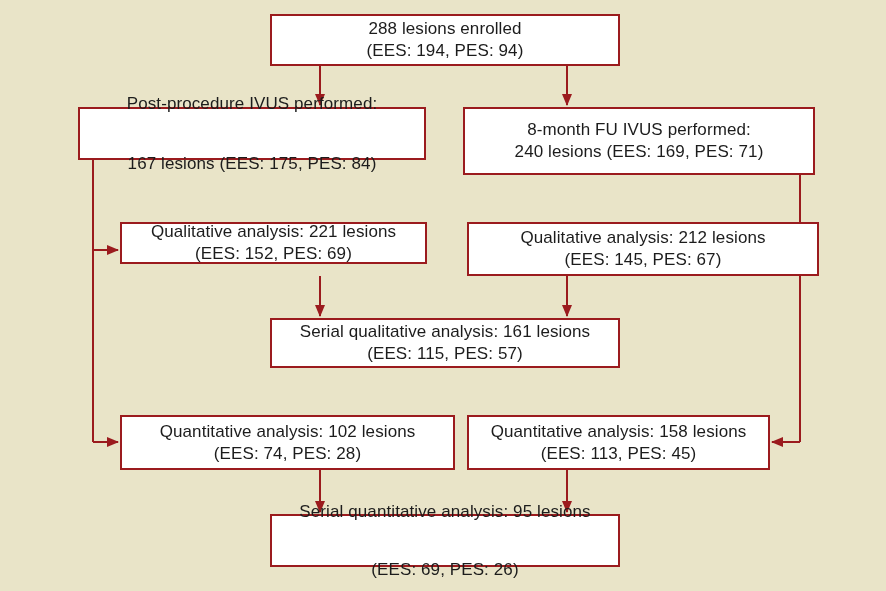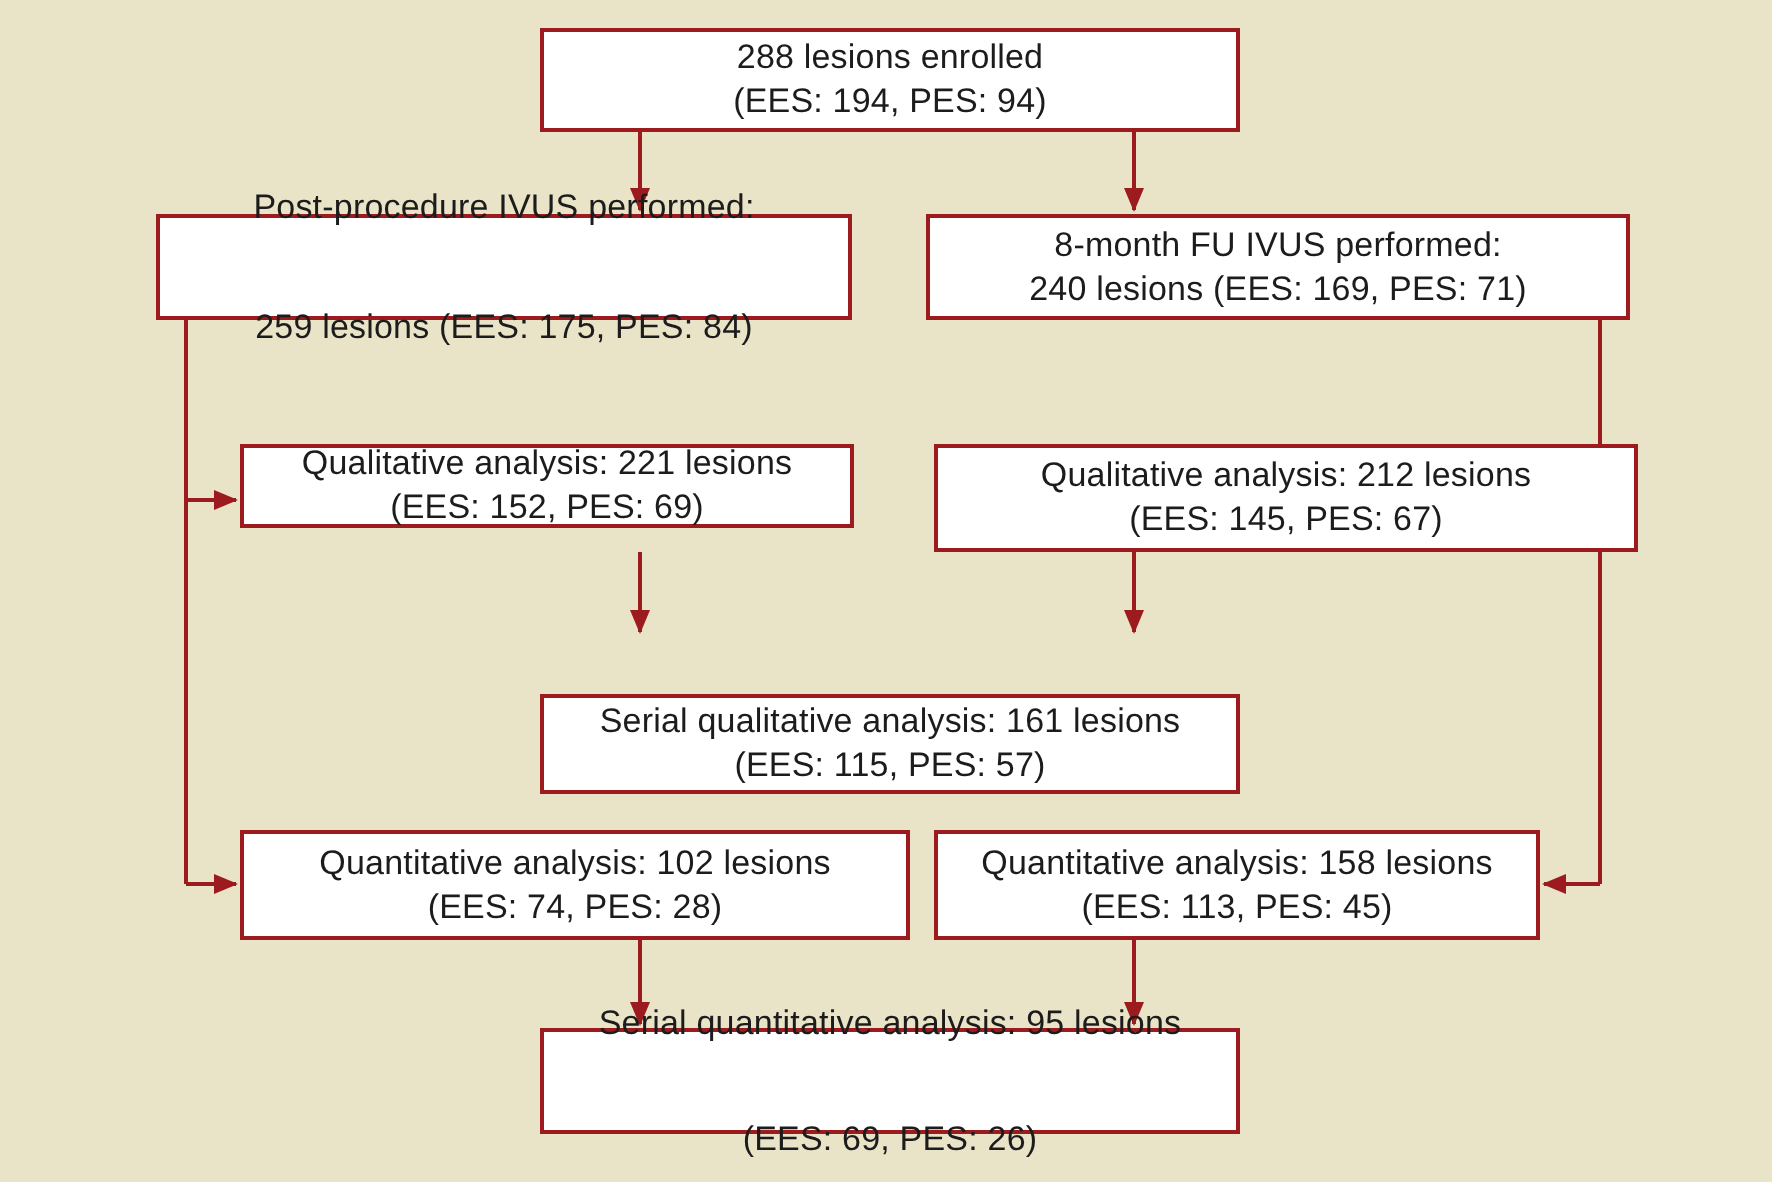--- a/index.html
+++ b/index.html
@@ -23,24 +23,24 @@
     color:#1c1c1c;
     font-size:17px;
     line-height:1.28;
     letter-spacing:0.1px;
   }
   .connectors{position:absolute;left:0;top:0;width:886px;height:591px;pointer-events:none;}
 
   
   #b-enrolled     {left:270px; top:14px;  width:350px; height:52px;}
   #b-post-ivus    {left:78px;  top:107px; width:348px; height:53px;gap:38px;}
-  #b-fu-ivus      {left:463px; top:107px; width:352px; height:53px;}
+  #b-fu-ivus      {left:463px; top:107px; width:352px; height:68px;}
   #b-qual-post    {left:120px; top:222px; width:307px; height:42px;}
   #b-qual-fu      {left:467px; top:222px; width:352px; height:54px;}
-  #b-serial-qual  {left:270px; top:318px; width:350px; height:50px;margin-top:29px;}
+  #b-serial-qual  {left:270px; top:318px; width:350px; height:50px;}
   #b-quant-post   {left:120px; top:415px; width:335px; height:55px;}
   #b-quant-fu     {left:467px; top:415px; width:303px; height:55px;}
   #b-serial-quant {left:270px; top:514px; width:350px; height:53px;gap:36px;}
 </style>
 </head>
 <body>
 
 <div class="canvas">
 
   <svg class="connectors" width="886" height="591" viewBox="0 0 886 591">
@@ -69,21 +69,21 @@
     </g>
   </svg>
 
   <div class="flowbox" id="b-enrolled">
     <span>288 lesions enrolled</span>
     <span>(EES: 194, PES: 94)</span>
   </div>
 
   <div class="flowbox" id="b-post-ivus">
     <span>Post-procedure IVUS performed:</span>
-    <span>259 lesions (EES: 175, PES: 84)</span>
+    <span>167 lesions (EES: 175, PES: 84)</span>
   </div>
 
   <div class="flowbox" id="b-fu-ivus">
     <span>8-month FU IVUS performed:</span>
     <span>240 lesions (EES: 169, PES: 71)</span>
   </div>
 
   <div class="flowbox" id="b-qual-post">
     <span>Qualitative analysis: 221 lesions</span>
     <span>(EES: 152, PES: 69)</span>

